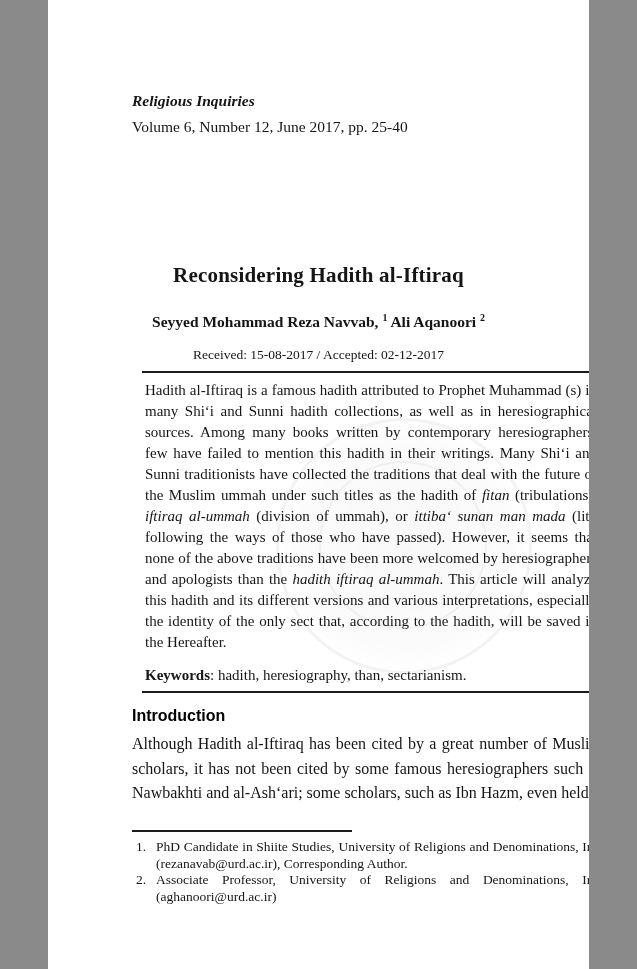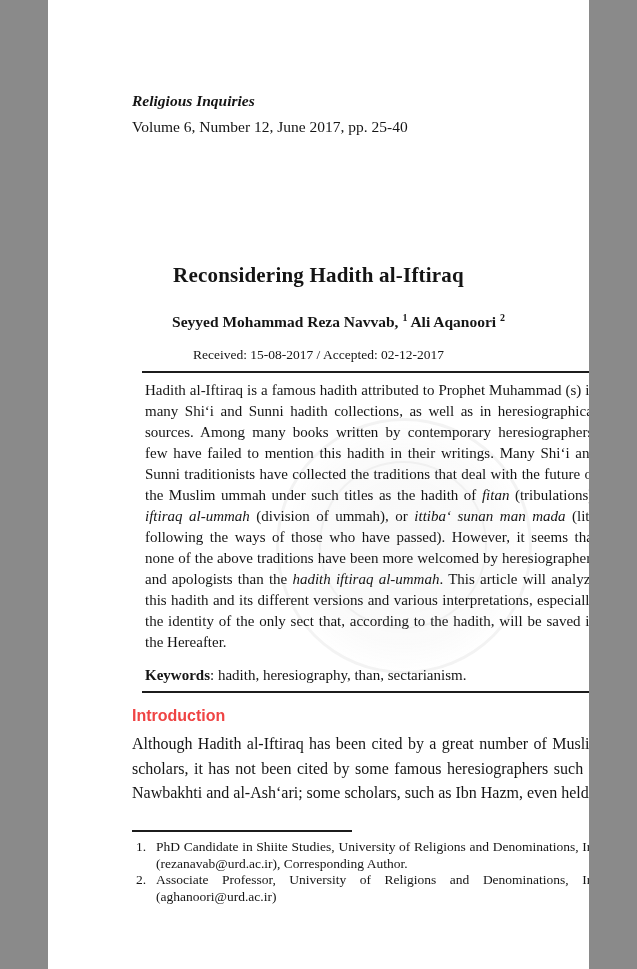--- a/index.html
+++ b/index.html
@@ -67,21 +67,20 @@
     letter-spacing: 0.2px;
   }
   .authors-line {
     position: absolute;
     left: 0;
     top: 313px;
     width: 100%;
     text-align: center;
     font-size: 15.5px;
     font-weight: bold;
-    margin-left: 20px;
   }
   .authors-line sup {
     font-size: 10px;
     line-height: 0;
   }
   .dates-line {
     position: absolute;
     left: 0;
     top: 347px;
     width: 100%;
@@ -119,21 +118,21 @@
     position: absolute;
     left: 84px;
     top: 707px;
     width: 470px;
   }
   .section-heading {
     margin: 0 0 7px 0;
     font-family: "Liberation Sans", sans-serif;
     font-size: 16px;
     font-weight: bold;
-    color: #ef4444;
+    color: #000000;
   }
   .body-paragraph {
     margin: 0;
     font-size: 16px;
     line-height: 24.5px;
     text-align: justify;
   }
 
   .footnotes {
     position: absolute;

